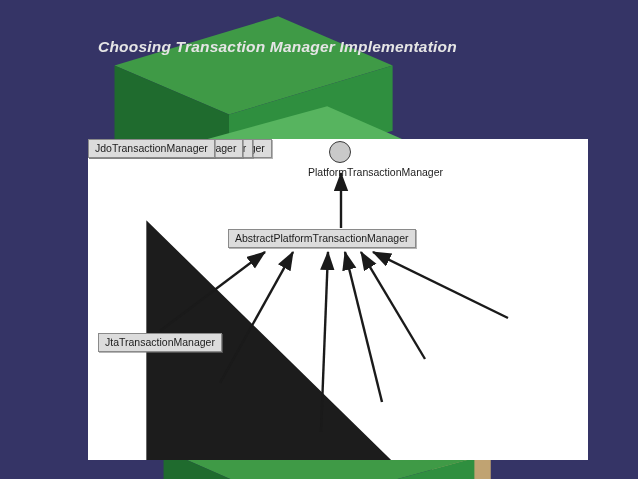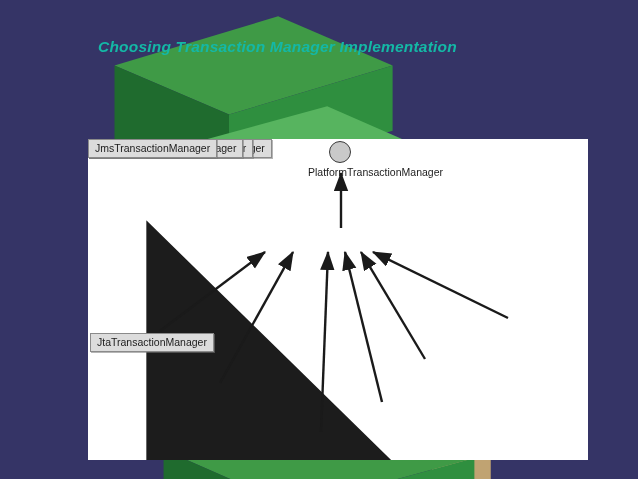--- a/index.html
+++ b/index.html
@@ -24,21 +24,21 @@
   }
 
   #slide-title {
     position: absolute;
     left: 98px;
     top: 38px;
     width: 470px;
     font-size: 15.5px;
     font-weight: bold;
     font-style: italic;
-    color: #14b8a6;
+    color: #e5e5e5;
     letter-spacing: 0.2px;
     white-space: nowrap;
   }
 
   #diagram-panel {
     position: absolute;
     left: 88px;
     top: 139px;
     width: 500px;
     height: 321px;
@@ -86,21 +86,21 @@
     left: 150px;
     top: 27px;
     width: 205px;
     text-align: right;
     font-size: 10.5px;
     color: #1b1b1b;
     white-space: nowrap;
   }
 
   #node-abstract   { left: 140px; top: 90px;  }
-  #node-jta        { left: 2px;   top: 194px; }
+  #node-jta        { left: 10px;   top: 194px; }
   #node-jpa        { left: 57px;  top": 0;    }
   #node-jpa        { left: 57px;  top: 246px; }
   #node-datasource { left: 89px;  top: 295px; }
   #node-hibernate  { left: 266px; top: 265px; }
   #node-jdo        { left": 0;    top: 0;     }
   #node-jdo        { left: 296px; top: 222px; }
   #node-jms        { left: 348px; top: 181px; }
 
   #cursor {
     position: absolute;
@@ -145,32 +145,32 @@
       <line x1="294" y1="263" x2="257" y2="113" stroke="#1a1a1a" stroke-width="2.4" marker-end="url(#arrowhead)"></line>
 
       <line x1="337" y1="220" x2="273" y2="113" stroke="#1a1a1a" stroke-width="2.4" marker-end="url(#arrowhead)"></line>
 
       <line x1="420" y1="179" x2="285" y2="113" stroke="#1a1a1a" stroke-width="2.4" marker-end="url(#arrowhead)"></line>
     </svg>
 
     <div id="iface-circle"></div>
     <div id="iface-label">PlatformTransactionManager</div>
 
+    <div class="uml-node" id="node-abstract">AbstractPlatformTransactionManager</div>
 
     <div class="uml-node" id="node-jta">JtaTransactionManager</div>
 
     <div class="uml-node" id="node-jpa">JpaTransactionManager</div>
 
     <div class="uml-node" id="node-datasource">DataSourceTransactionManager</div>
 
     <div class="uml-node" id="node-hibernate">HibernateTransactionManager</div>
 
     <div class="uml-node" id="node-jdo">JdoTransactionManager</div>
 
-    <div class="uml-node" id="node-jms">JmsTransactionManager</div>
 
     <svg id="cursor" viewBox="0 0 12 18">
       <path d="M1,1 L1,14.5 L4.3,11.4 L6.4,16.2 L8.4,15.3 L6.4,10.6 L10.6,10.4 Z" fill="#1c1c1c" stroke="#ffffff" stroke-width="0.8"></path>
     </svg>
 
   </div>
 
   <svg id="corner-decor" viewBox="0 0 78 81">
     <g>
       <path d="M30,55 L30,72 L48,78 L48,61 Z" fill="#d6bc8a"></path>

